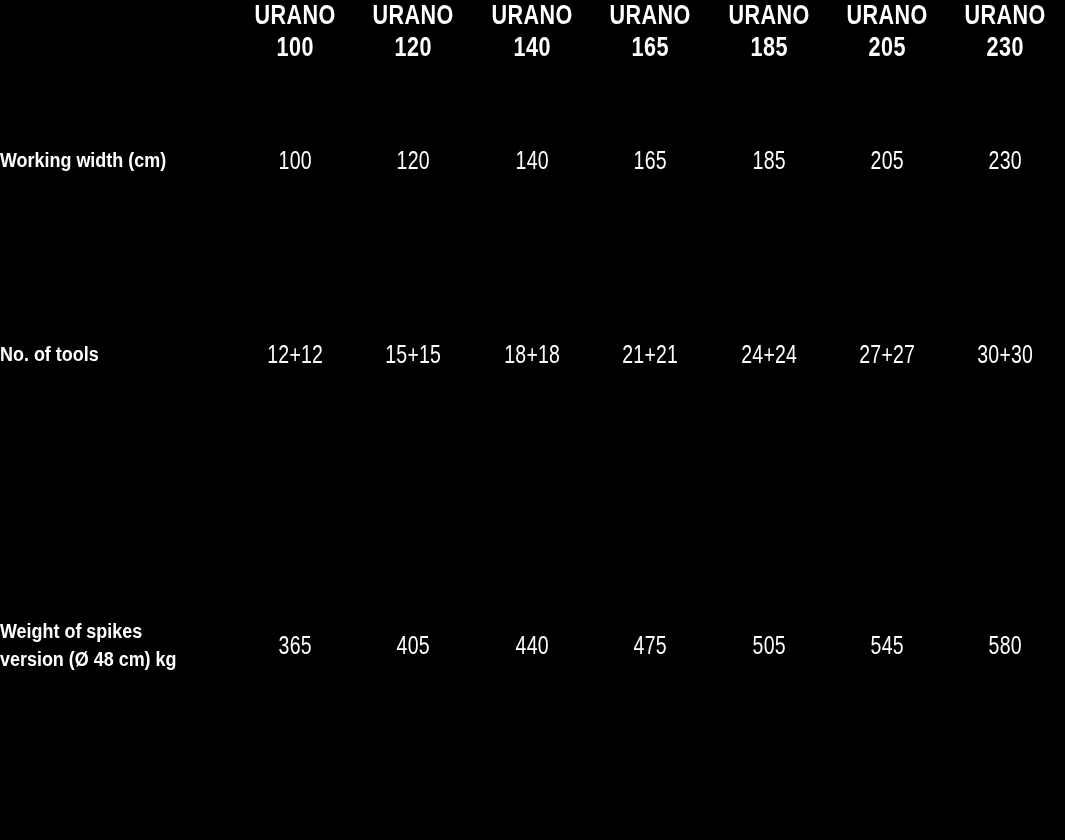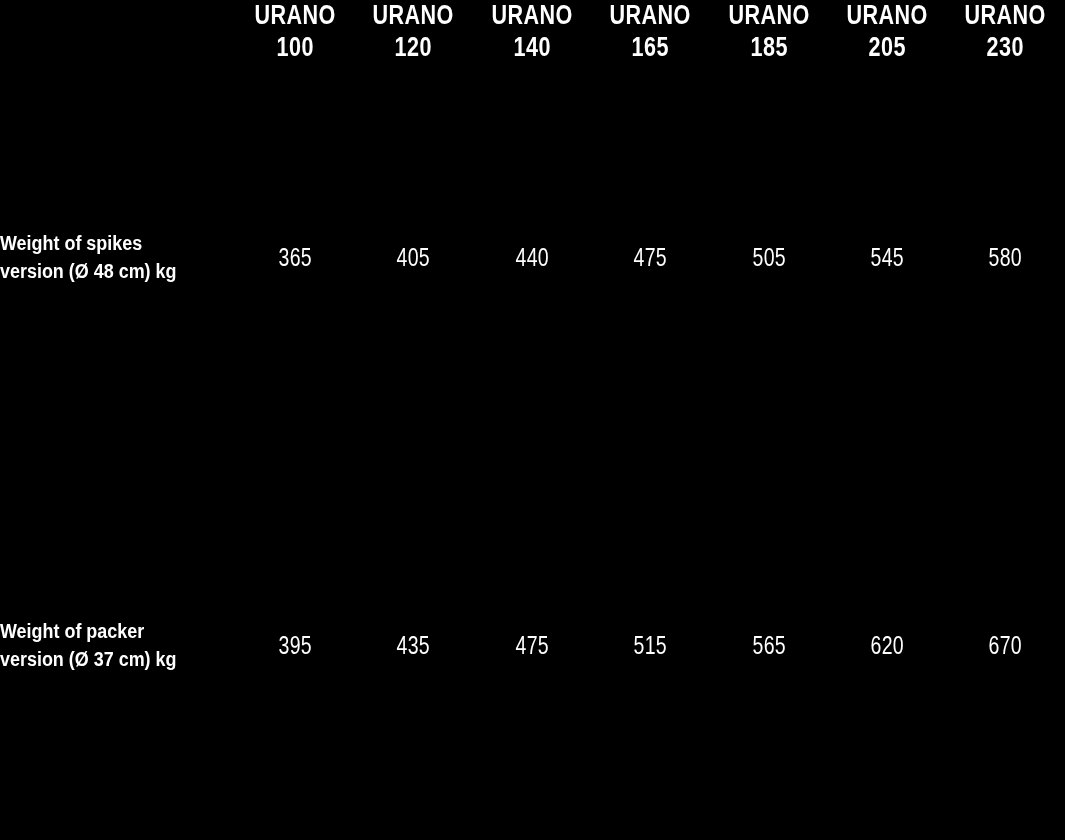--- a/index.html
+++ b/index.html
@@ -155,48 +155,59 @@
       <th class="head-cell">
         <span class="head-inner">
           <span class="head-model">URANO</span>
           <span class="head-size">230</span>
         </span>
       </th>
     </tr>
   </thead>
   <tbody>
 
-
-
+    <tr>
+      <td class="row-label">
+        <span class="nowrap">Working width (cm)</span>
+      </td>
+      <td class="val-cell">100</td>
+      <td class="val-cell">120</td>
+      <td class="val-cell">140</td>
+      <td class="val-cell">165</td>
+      <td class="val-cell">185</td>
+      <td class="val-cell">205</td>
+      <td class="val-cell">230</td>
+    </tr>
+
+
+    <tr>
+      <td class="row-label">
+        <span class="nowrap">No. of tools</span>
+      </td>
+      <td class="val-cell">12+12</td>
+      <td class="val-cell">15+15</td>
+      <td class="val-cell">18+18</td>
+      <td class="val-cell">21+21</td>
+      <td class="val-cell">24+24</td>
+      <td class="val-cell">27+27</td>
+      <td class="val-cell">30+30</td>
+    </tr>
 
 
 
     <tr>
       <td class="row-label">
         <span class="nowrap">Weight of spikes</span><br>
         <span class="nowrap">version (Ø  48 cm) kg</span>
       </td>
       <td class="val-cell">365</td>
       <td class="val-cell">405</td>
       <td class="val-cell">440</td>
       <td class="val-cell">475</td>
       <td class="val-cell">505</td>
       <td class="val-cell">545</td>
       <td class="val-cell">580</td>
     </tr>
 
 
-    <tr class="last-row">
-      <td class="row-label">
-        <span class="nowrap">Weight of packer</span><br>
-        <span class="nowrap">version (Ø  37 cm) kg</span>
-      </td>
-      <td class="val-cell">395</td>
-      <td class="val-cell">435</td>
-      <td class="val-cell">475</td>
-      <td class="val-cell">515</td>
-      <td class="val-cell">565</td>
-      <td class="val-cell">620</td>
-      <td class="val-cell">670</td>
-    </tr>
 
   </tbody>
 </table>
 
 </body></html>

